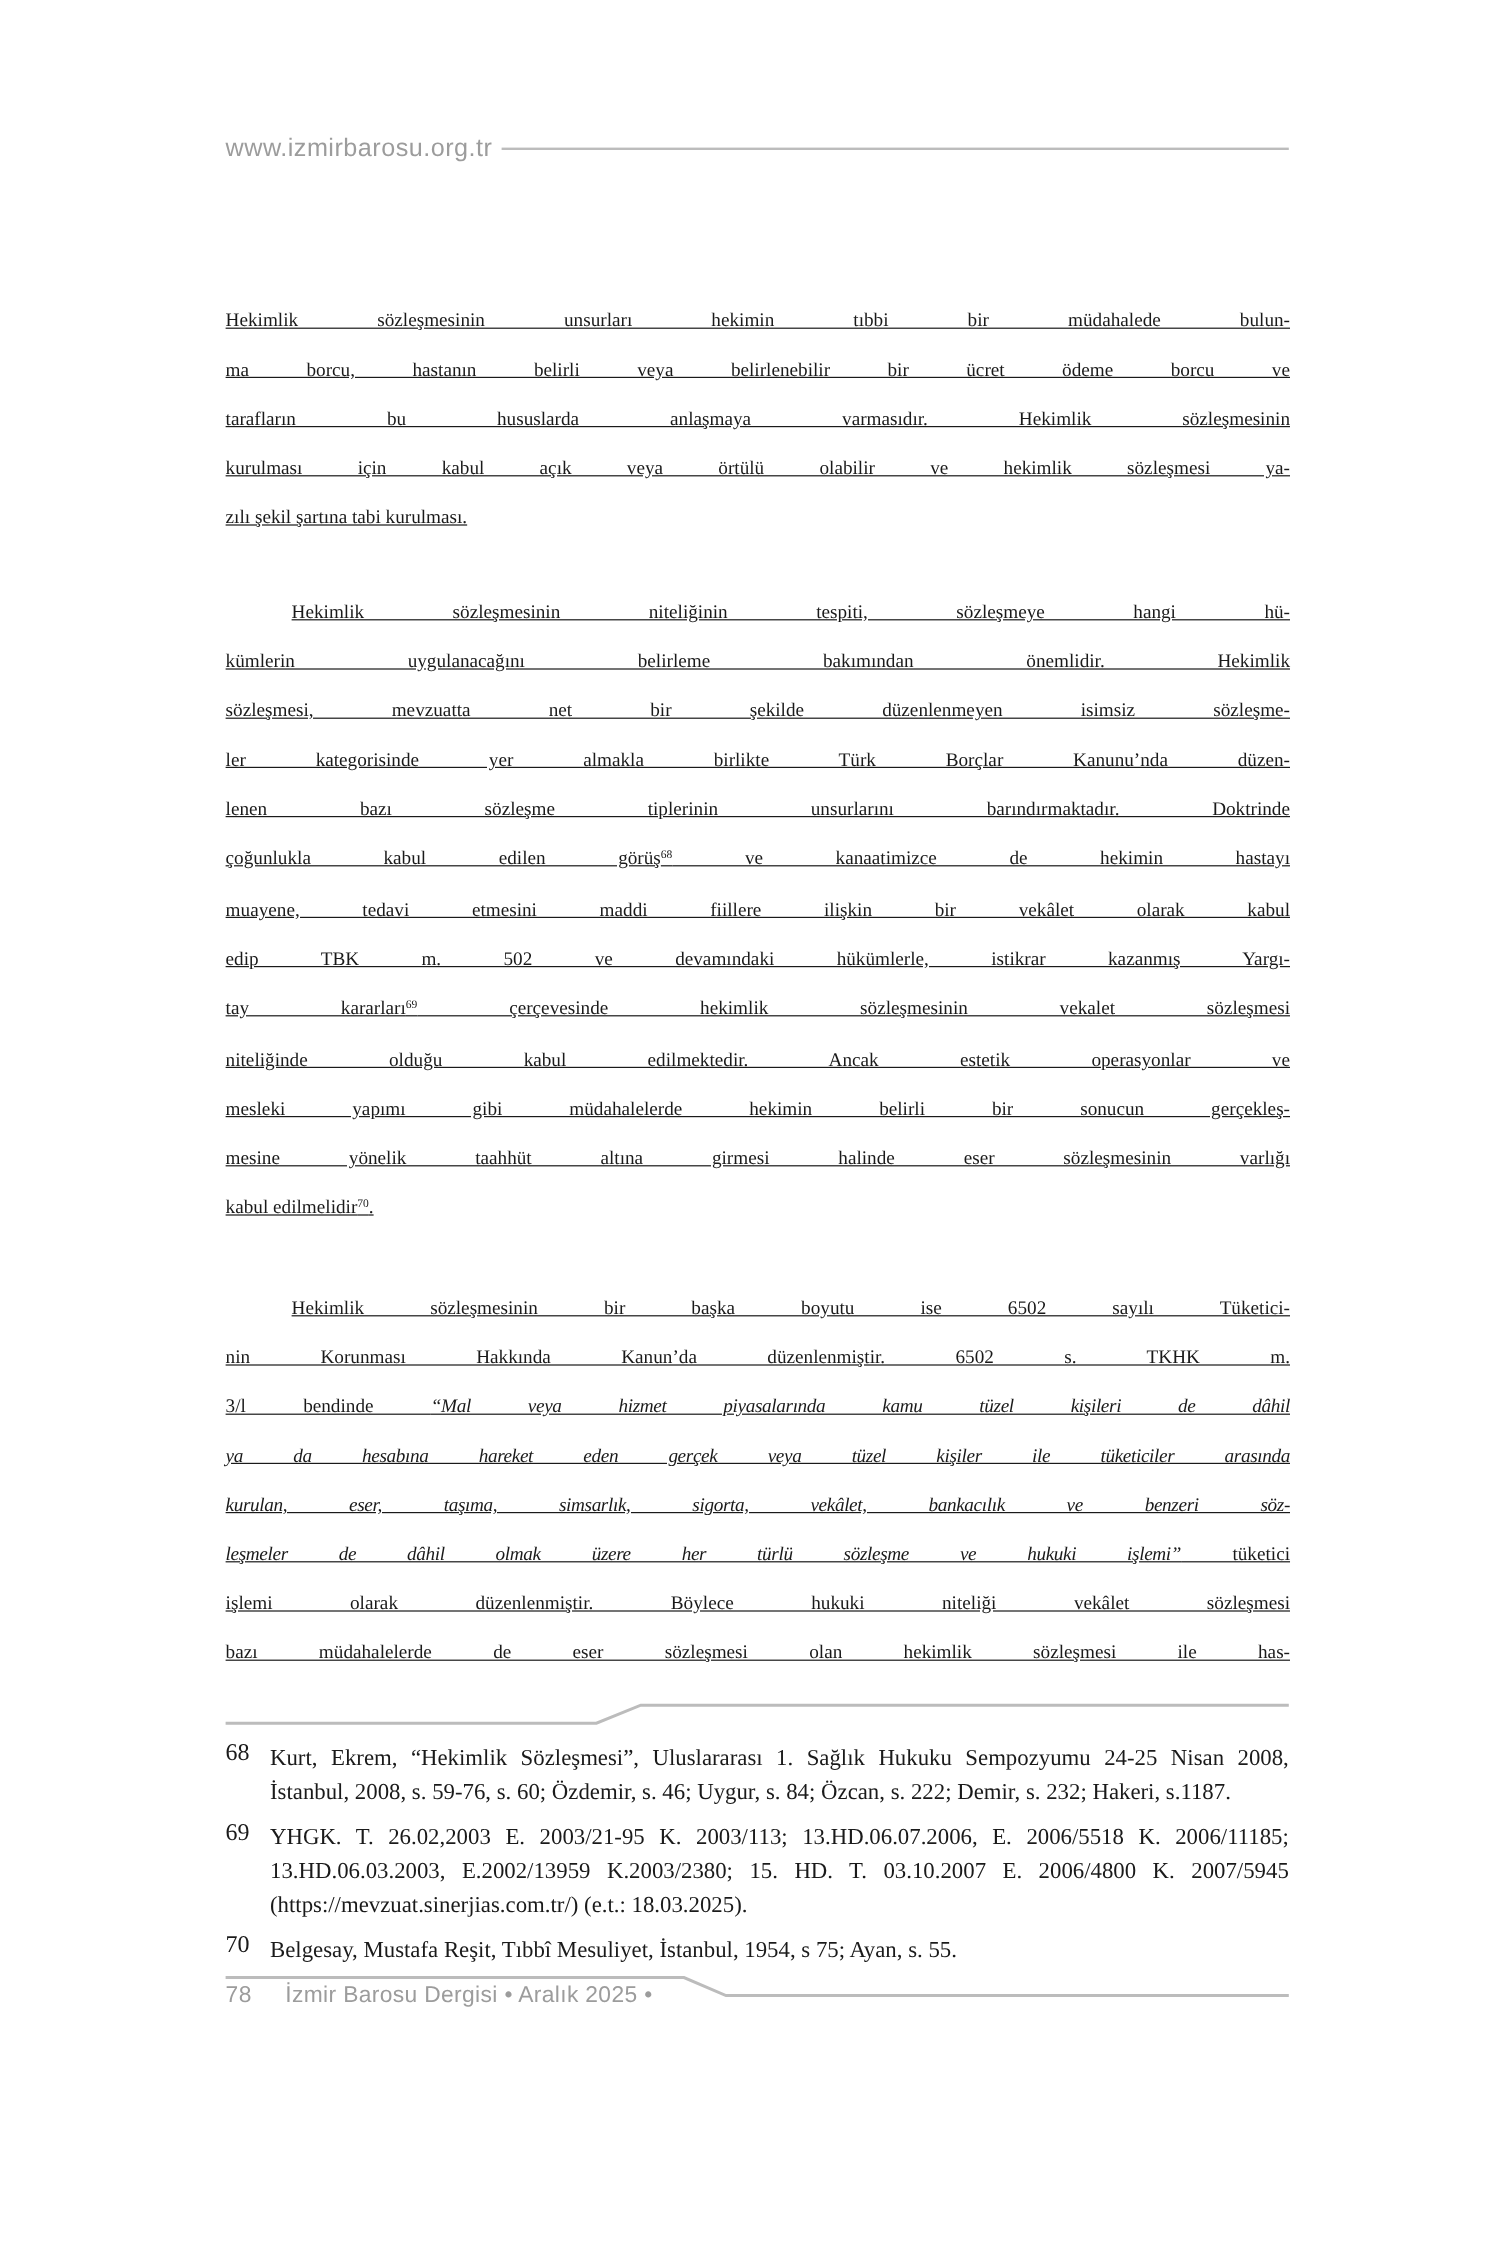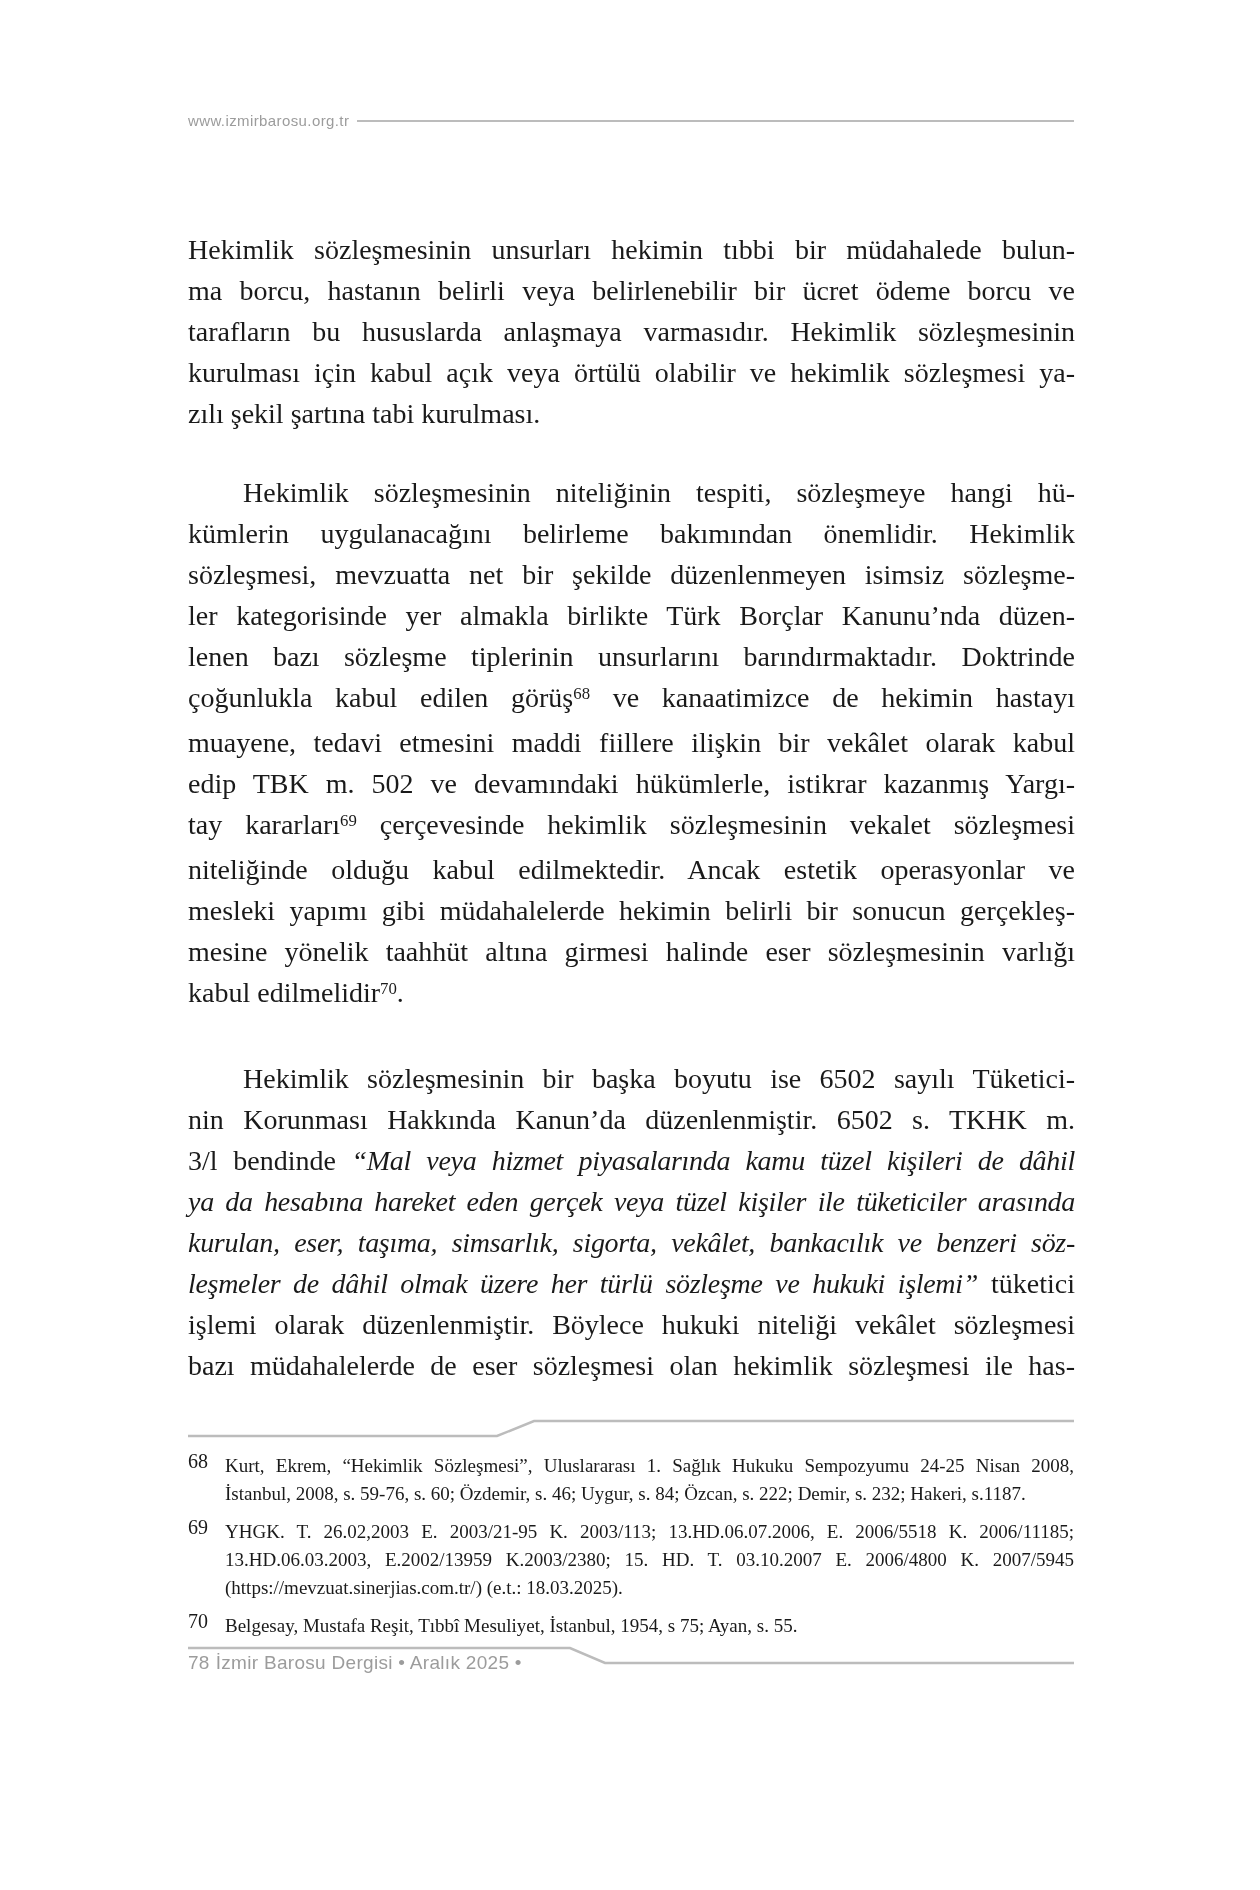--- a/index.html
+++ b/index.html
@@ -9,27 +9,27 @@
     background:#ffffff;
     overflow:hidden;
     font-family:"Liberation Serif","DejaVu Serif",serif;
     color:#1a1a1a;
   }
   
   .header{
     position:absolute;left:188px;top:112px;width:886px;
     display:flex;align-items:center;
     font-family:"Liberation Sans","DejaVu Sans",sans-serif;
-    font-size:15px;color:#9c9c9c;letter-spacing:0.4px;
+    font-size:21px;color:#9c9c9c;letter-spacing:0.4px;
   }
   .header-rule{flex:1;height:2px;background:#bcbcbc;margin-left:8px;}
   
   .body-text{
-    position:absolute;left:188px;top:229px;width:887px;
-    font-size:28px;line-height:41px;
+    position:absolute;left:188px;top:247px;width:887px;
+    font-size:16px;line-height:41px;text-decoration:underline;
   }
   .line{
     text-align:justify;
     text-align-last:justify;
   }
   .line.last{text-align-last:left;}
   .line.indent{text-indent:55px;}
   .it{font-style:italic;letter-spacing:-0.3px;}
   .sup{font-size:0.6em;position:relative;top:-0.5em;}
   .para.p1{margin-top:38px;}
@@ -50,21 +50,21 @@
   }
   .fn .line{text-align:justify;text-align-last:justify;}
   .fn .line.last{text-align-last:left;}
   
   .footer{
     position:absolute;left:188px;top:1652px;
     font-family:"Liberation Sans","DejaVu Sans",sans-serif;
     font-size:19px;color:#9c9c9c;letter-spacing:0.3px;
     white-space:nowrap;
   }
-  .footer .pn{margin-right:6px;}
+  .footer .pn{margin-right:28px;}
 </style>
 </head>
 <body>
 
 <div class="page">
 
   <div class="header">
     <span class="url">www.izmirbarosu.org.tr</span>
     <div class="header-rule"></div>
   </div>

